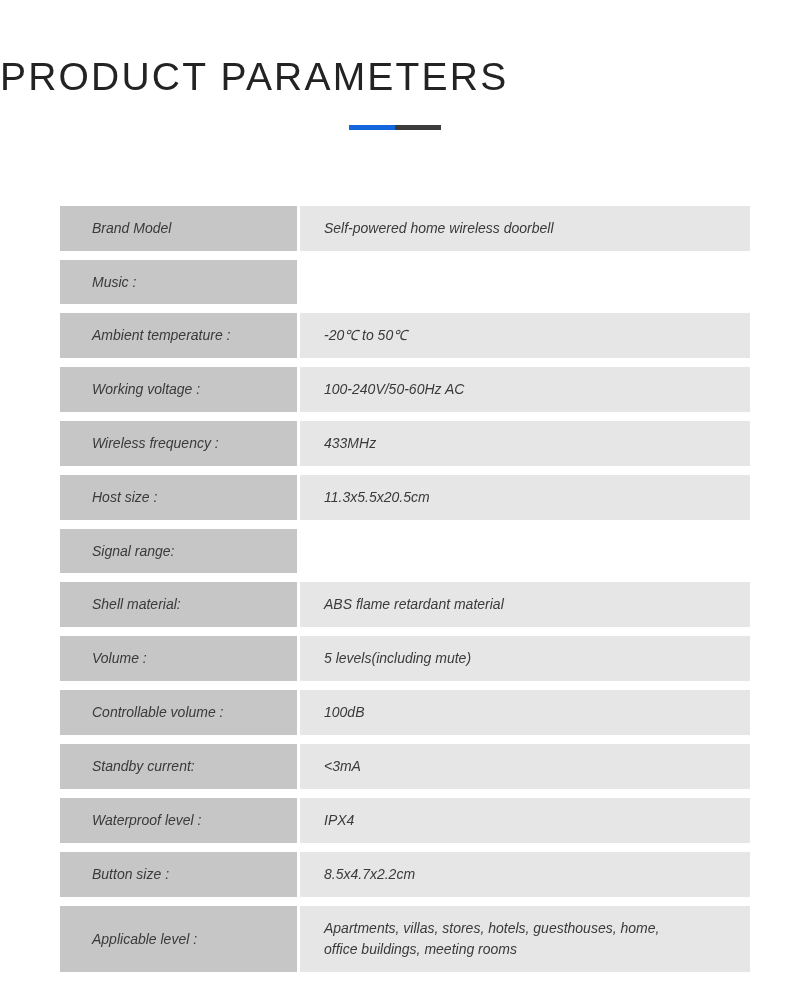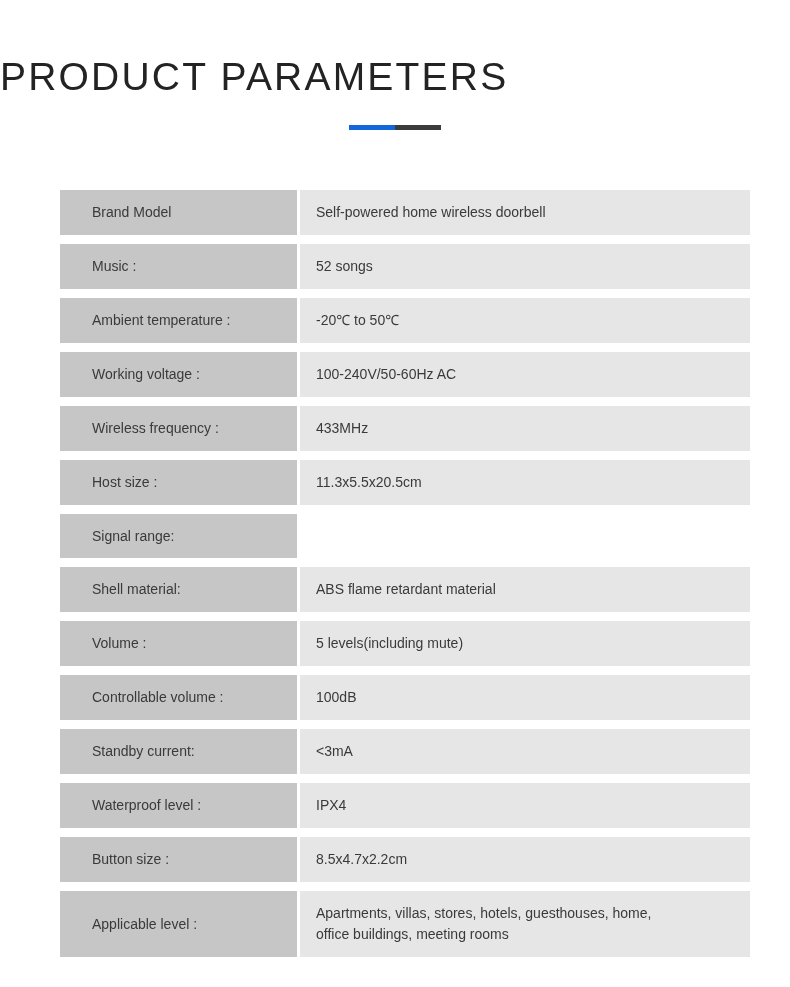--- a/index.html
+++ b/index.html
@@ -40,22 +40,23 @@
     margin: 25px auto 0 auto;
     display: flex;
   }
   .divider-blue { width: 50%; height: 100%; background: #1466dc; }
   .divider-dark { width: 50%; height: 100%; background: #3c3c3c; }
 
   
   .spec-table {
     position: absolute;
     left: 60px;
-    top: 190px;
+    top: 206px;
     width: 690px;
+    font-style: italic;
   }
 
   .spec-row {
     display: flex;
     align-items: stretch;
     margin-bottom: 9px;
   }
 
   .spec-label {
     width: 237px;
@@ -72,21 +73,21 @@
 
   .spec-value {
     flex: 1 1 auto;
     margin-left: 3px;
     background: #e6e6e6;
     color: #3a3a3a;
     font-size: 14px;
     line-height: 21px;
     display: flex;
     align-items: center;
-    padding: 12px 14px 12px 16px;
+    padding: 12px 14px 12px 24px;
     min-height: 44px;
   }
 
   .spec-row.tall .spec-label,
   .spec-row.tall .spec-value {
     min-height: 60px;
   }
 
   .spec-value span { display: block; }
 </style>
@@ -103,21 +104,20 @@
     </div>
   </div>
 
   <div class="spec-table" id="spec-table">
       <div class="spec-row">
         <div class="spec-label">Brand Model</div>
         <div class="spec-value">Self-powered home wireless doorbell</div>
       </div>
       <div class="spec-row">
         <div class="spec-label">Music :</div>
-        <div class="spec-value">52 songs</div>
       </div>
       <div class="spec-row">
         <div class="spec-label">Ambient temperature :</div>
         <div class="spec-value">-20℃ to 50℃</div>
       </div>
       <div class="spec-row">
         <div class="spec-label">Working voltage :</div>
         <div class="spec-value">100-240V/50-60Hz AC</div>
       </div>
       <div class="spec-row">

